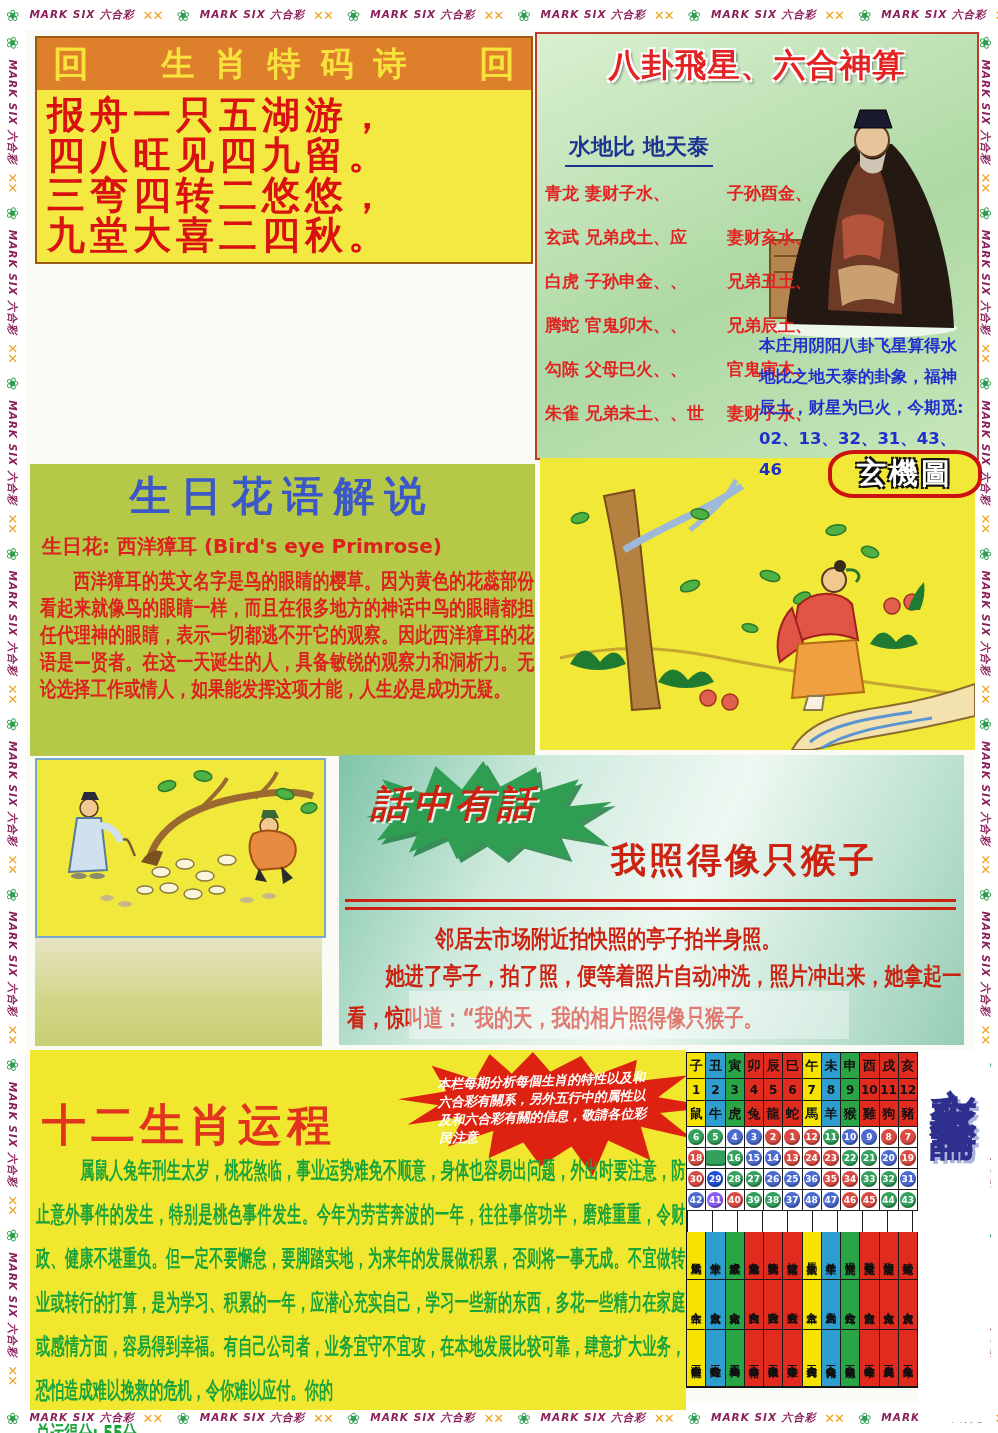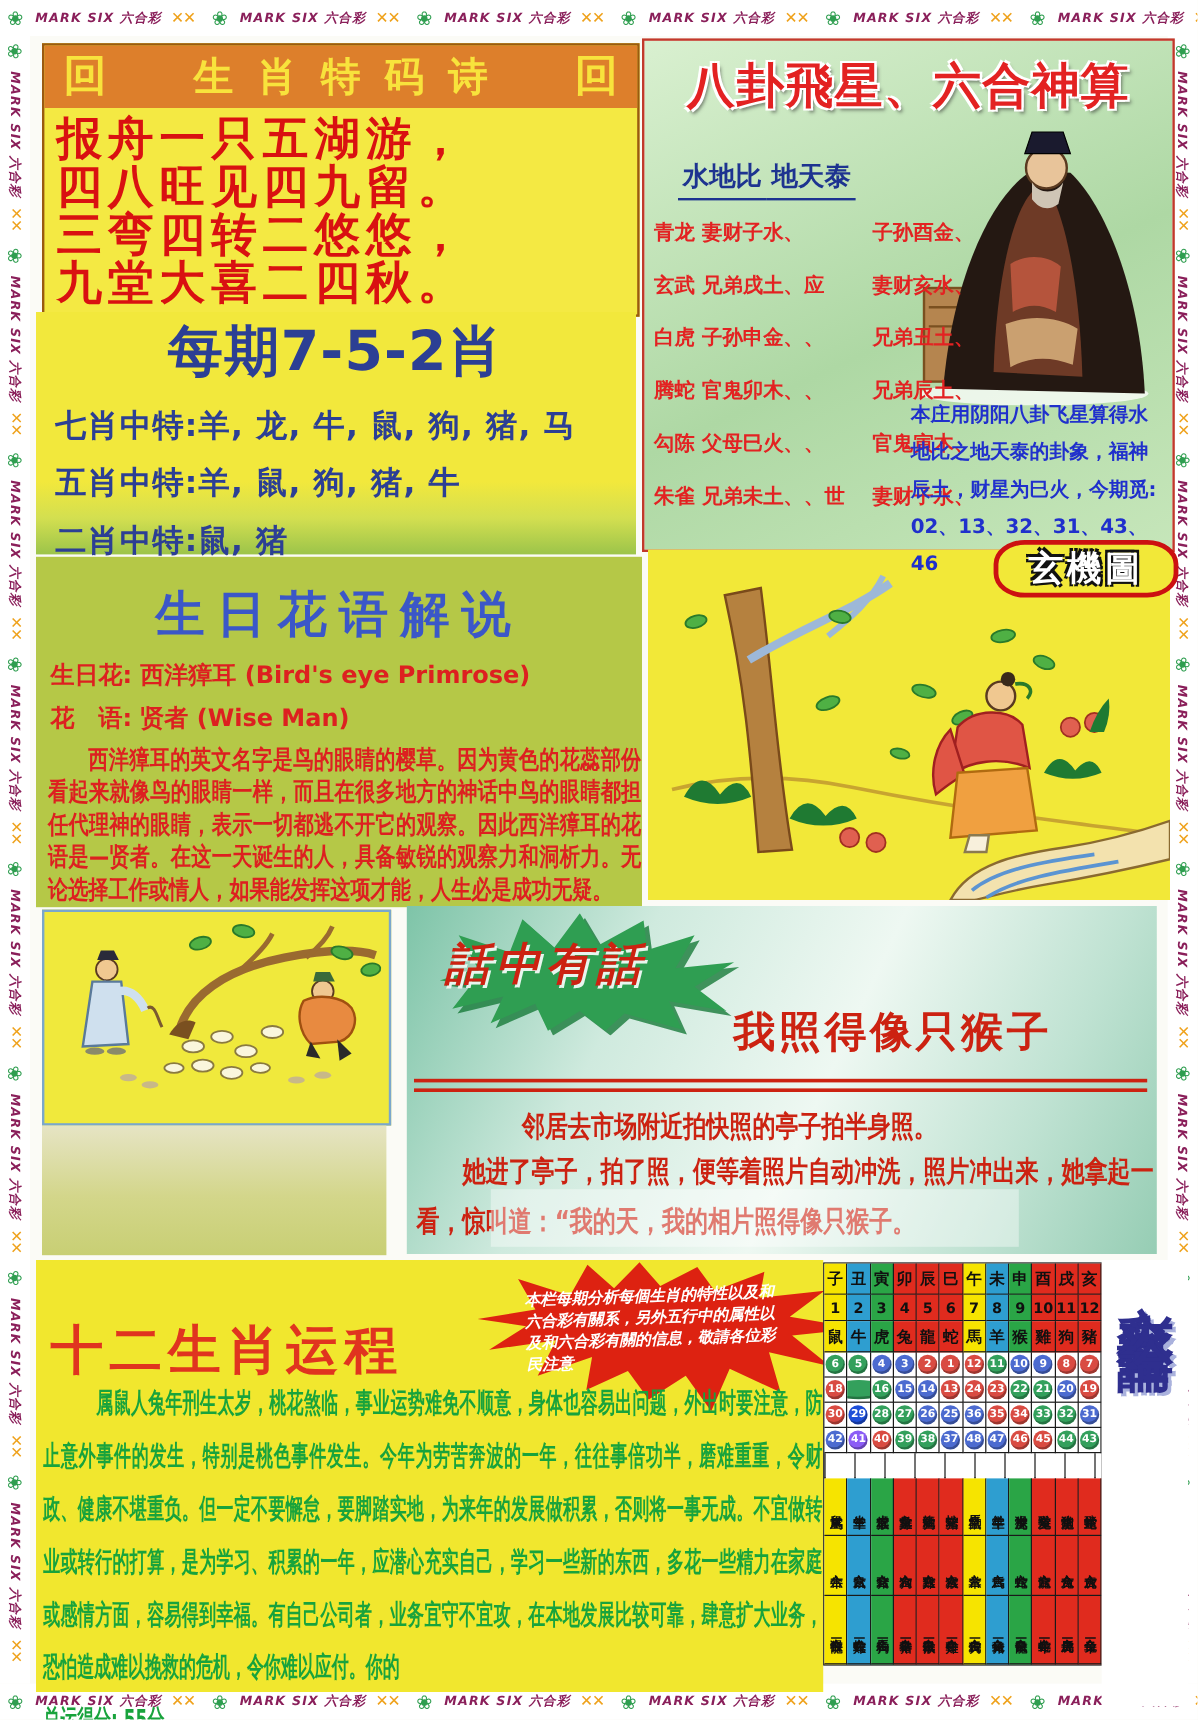--- a/index.html
+++ b/index.html
@@ -24,39 +24,39 @@
   .hui{color:#f8e33c;font-size:36px;font-weight:900;line-height:1}
   #poem-title{color:#f8e33c;font-size:33px;font-weight:900;letter-spacing:20px;text-indent:20px;white-space:nowrap}
   #poem-lines{padding:6px 10px;display:flex;flex-direction:column;justify-content:space-around;height:160px}
   .poem-line{color:#d91111;font-size:38px;font-weight:900;letter-spacing:5px;line-height:1.05;white-space:nowrap}
   
   #xiao-box{position:absolute;left:30px;top:260px;width:500px;height:202px;background:linear-gradient(180deg,#f2e83c 0%,#f2e83c 70%,#d3df50 85%,#9cc44a 100%)}
   #xiao-title{text-align:center;color:#2c3f94;font-size:46px;font-weight:900;padding-top:2px;letter-spacing:1px}
   .xiao-line{color:#2c3f94;font-size:26px;font-weight:900;margin:13px 0 0 16px;letter-spacing:1px;white-space:nowrap}
   
   #bagua{position:absolute;left:535px;top:32px;width:440px;height:424px;border:2px solid #c2392b;background:linear-gradient(155deg,#d9f0d0 0%,#aed8a4 55%,#c6e6ba 100%)}
-  #bagua-title{margin-top:10px;text-align:center;color:#e32222;font-size:40px;font-weight:900;letter-spacing:1px;white-space:nowrap;
+  #bagua-title{margin-top:10px;text-align:center;color:#e32222;font-size:32px;font-weight:900;letter-spacing:1px;white-space:nowrap;
      text-shadow:-2px -2px 0 #fff,2px -2px 0 #fff,-2px 2px 0 #fff,2px 2px 0 #fff,3px 3px 3px rgba(40,40,40,.55)}
   #bagua-headers{position:absolute;left:28px;top:98px;display:flex;}
   .bh{color:#1d3390;font-size:22px;font-weight:900;border-bottom:2px solid #1d3390;padding:0 4px 3px}
   #bagua-rows{position:absolute;left:8px;top:148px;right:6px;z-index:2}
   .bagua-row{position:relative;height:44px;color:#e32222;font-weight:900;font-size:17px;white-space:nowrap}
   .bg-deity{position:absolute;left:0}
   .bg-left{position:absolute;left:40px}
   .bg-right{position:absolute;left:182px}
   #bagua-figure{position:absolute;left:205px;top:66px;width:230px;height:238px;z-index:1}
   #bagua-note{position:absolute;left:222px;top:296px;width:214px;color:#2030cc;font-size:16.5px;font-weight:900;line-height:31px;z-index:3}
   
   #xuanjitu{position:absolute;left:540px;top:458px;width:435px;height:292px;background:#f2e838}
   #xj-badge{position:absolute;left:288px;top:-8px;width:146px;height:40px;border:4px solid #cc1111;border-radius:26px/20px;background:#f2e838;display:flex;align-items:center;justify-content:center;z-index:4}
   #xj-badge span{color:#fff;font-size:29px;font-weight:900;letter-spacing:3px;
      text-shadow:-2px -2px 0 #111,2px -2px 0 #111,-2px 2px 0 #111,2px 2px 0 #111}
   
   #birthday{position:absolute;left:30px;top:464px;width:505px;height:292px;background:#b5c847}
-  #bd-title{text-align:center;color:#3b57c8;font-size:41px;font-weight:900;letter-spacing:10px;padding-top:21px}
+  #bd-title{text-align:center;color:#3b57c8;font-size:41px;font-weight:900;letter-spacing:10px;padding-top:5px}
   .bd-line{margin:9px 0 0 12px;color:#dd2020;font-size:20px;font-weight:900}
   #bd-para{margin:8px 0 0 10px;width:618px;transform:scaleX(0.8);transform-origin:0 0;color:#dd2020;font-size:21px;font-weight:900;line-height:27px;text-align:justify;text-indent:42px}
   
   #joke{position:absolute;left:339px;top:755px;width:625px;height:290px;background:linear-gradient(115deg,#7ec4a8 0%,#cfeade 28%,#eef8f2 55%,#bfe2d2 80%,#96cdb4 100%)}
   #joke-burst{position:absolute;left:22px;top:6px;width:255px;height:102px}
   #joke-burst-text{position:absolute;left:32px;top:24px;color:#cc2211;font-size:37px;font-weight:900;font-style:italic;letter-spacing:5px;white-space:nowrap;text-shadow:2px 2px 0 #e8f5ee}
   #joke-title{position:absolute;left:272px;top:82px;color:#cc2211;font-size:35px;font-weight:900;letter-spacing:3px;white-space:nowrap}
   #joke-rule{position:absolute;left:6px;right:8px;top:144px;height:5px;border-top:3px solid #cc2211;border-bottom:3px solid #cc2211}
   #joke-p1{position:absolute;left:8px;top:168px;width:770px;transform:scaleX(0.8);transform-origin:0 0;color:#cc2211;font-size:24px;font-weight:900;text-indent:110px}
   #joke-p2{position:absolute;left:8px;top:200px;width:770px;transform:scaleX(0.8);transform-origin:0 0;color:#cc2211;font-size:24px;font-weight:900;line-height:42px;text-indent:48px}
@@ -254,28 +254,20 @@
       <span class="hui">回</span>
     </div>
     <div id="poem-lines">
         <div class="poem-line">报舟一只五湖游，</div>
         <div class="poem-line">四八旺见四九留。</div>
         <div class="poem-line">三弯四转二悠悠，</div>
         <div class="poem-line">九堂大喜二四秋。</div>
       </div>
   </div>
 
-  <div id="xiao-box">
-    <div id="xiao-title">每期7-5-2肖</div>
-    <div id="xiao-lines">
-        <div class="xiao-line"><span>七肖中特:</span><span>羊, 龙, 牛, 鼠, 狗, 猪, 马</span></div>
-        <div class="xiao-line"><span>五肖中特:</span><span>羊, 鼠, 狗, 猪, 牛</span></div>
-        <div class="xiao-line"><span>二肖中特:</span><span>鼠, 猪</span></div>
-      </div>
-  </div>
 
   <div id="bagua">
     <div id="bagua-title">八卦飛星、六合神算</div>
     <div id="bagua-headers">
       <span class="bh">水地比</span>
       <span class="bh">地天泰</span>
     </div>
     <svg id="bagua-figure" viewBox="0 0 230 238">
       <ellipse cx="120" cy="228" rx="95" ry="10" fill="#ffffff" opacity="0.75"></ellipse>
       <rect x="28" y="140" width="44" height="78" fill="#b5854f" stroke="#7a5020" stroke-width="2"></rect>
@@ -367,24 +359,20 @@
         <path d="M368,152 q6,-18 16,-28 q2,14 -4,28 Z"></path>
       </g>
     </svg>
   </div>
 
   <div id="birthday">
     <div id="bd-title">生日花语解说</div>
     <div class="bd-line">
       <span>生日花:</span>
       <span>西洋獐耳 (Bird's eye Primrose)</span>
-    </div>
-    <div class="bd-line">
-      <span>花　语:</span>
-      <span>贤者 (Wise Man)</span>
     </div>
     <div id="bd-para">西洋獐耳的英文名字是鸟的眼睛的樱草。因为黄色的花蕊部份看起来就像鸟的眼睛一样，而且在很多地方的神话中鸟的眼睛都担任代理神的眼睛，表示一切都逃不开它的观察。因此西洋獐耳的花语是—贤者。在这一天诞生的人，具备敏锐的观察力和洞析力。无论选择工作或情人，如果能发挥这项才能，人生必是成功无疑。</div>
   </div>
 
   <div id="joke">
     <svg id="joke-burst" viewBox="0 0 240 100" preserveAspectRatio="none">
       <polygon fill="#187a3a" points="9,59 39,49 24,22 64,36 74,9 99,32 119,4 134,30 169,10 172,34 209,22 194,49 240,44 209,64 234,84 189,76 199,99 154,86 139,100 119,84 94,100 84,78 49,94 59,72 19,82 34,62" opacity="0.8"></polygon>
       <polygon fill="#2f9e52" points="5,55 35,45 20,18 60,32 70,5 95,28 115,0 130,26 165,6 168,30 205,18 190,45 236,40 205,60 230,80 185,72 195,95 150,82 135,96 115,80 90,96 80,74 45,90 55,68 15,78 30,58"></polygon>
     </svg>
     <div id="joke-burst-text">話中有話</div>

